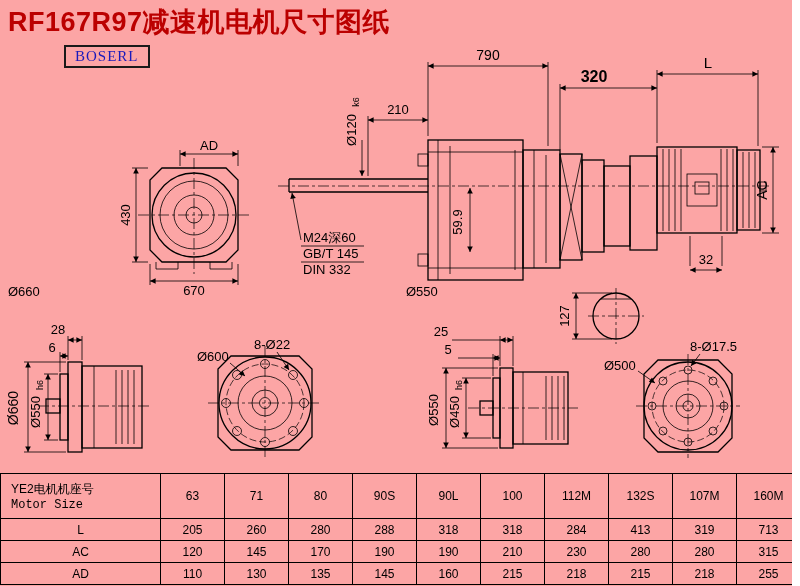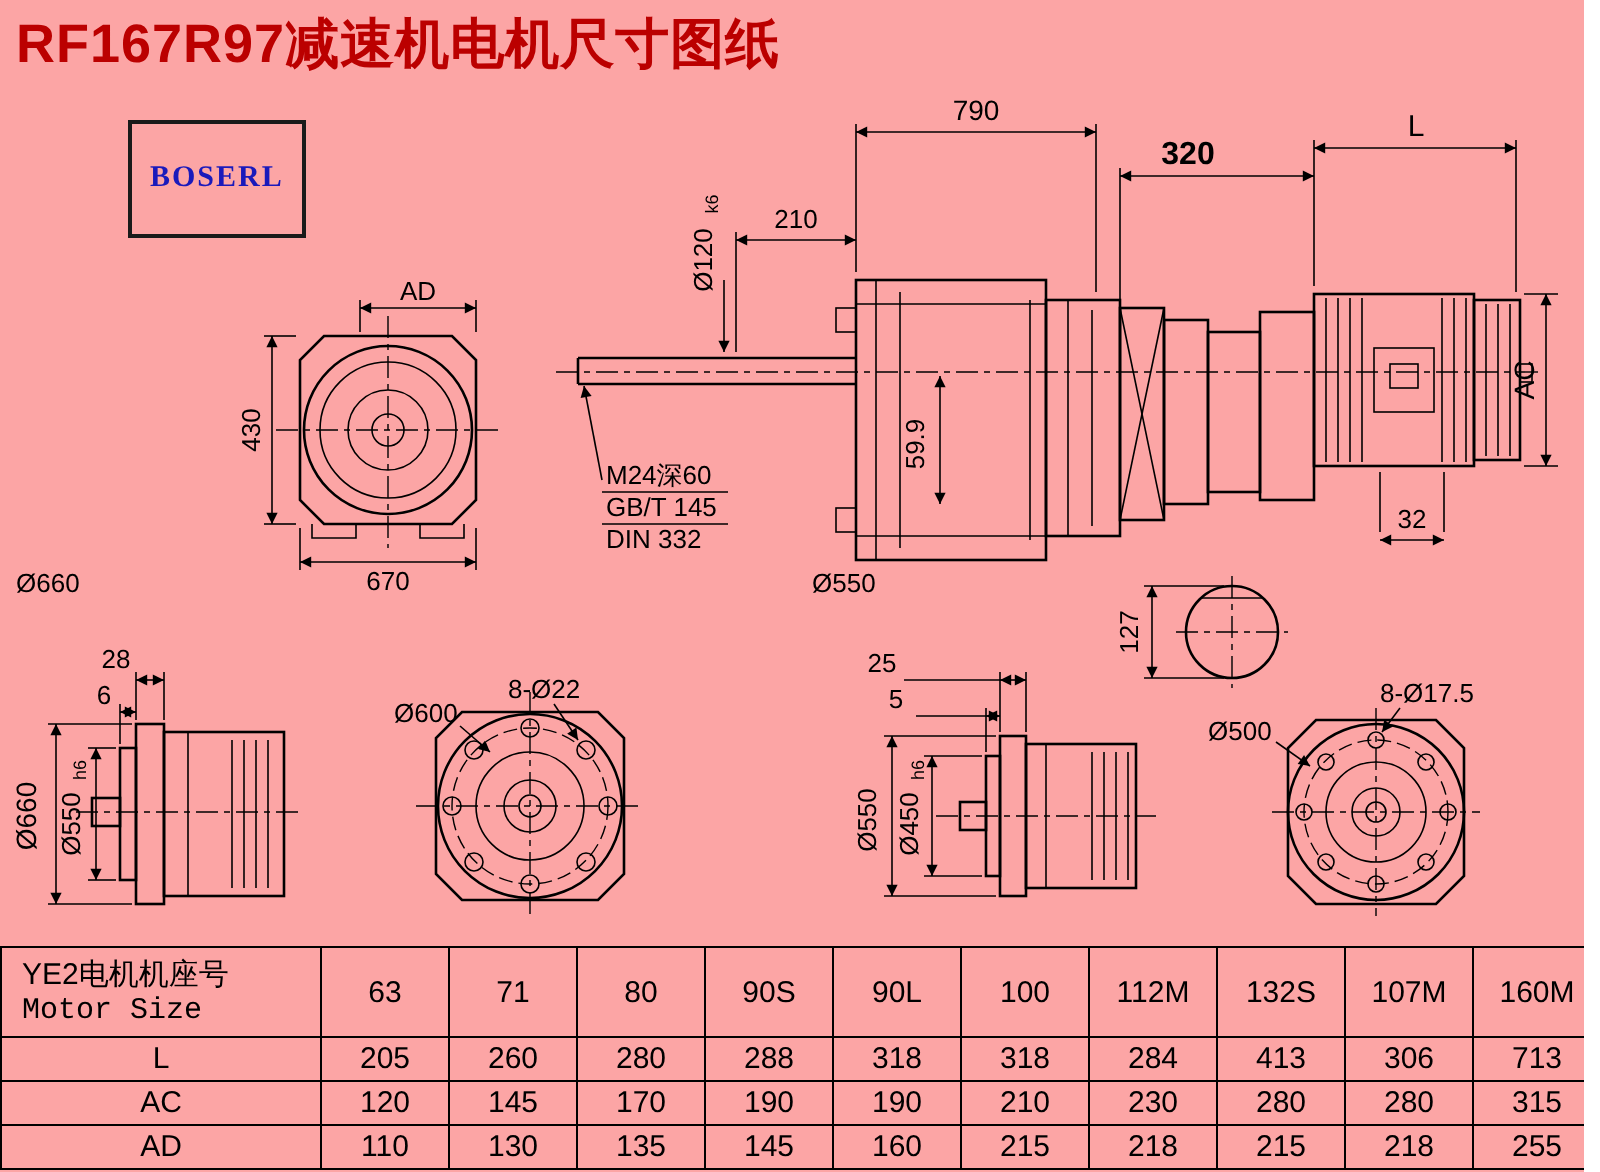--- a/index.html
+++ b/index.html
@@ -1,35 +1,35 @@
 <!DOCTYPE html>
 <html><head>
 <meta charset="utf-8">
 <style>
   html,body{margin:0;padding:0;background:#fff}
   .page{position:relative;width:792px;height:586px;background:#fca5a5;overflow:hidden;
         font-family:"Liberation Sans",sans-serif;color:#000}
   .title{position:absolute;left:8px;top:4px;margin:0;font-size:27px;font-weight:bold;
          color:#bb0000;letter-spacing:0.5px}
-  .logo{position:absolute;left:64px;top:60px;border:2px solid #1a1a1a;padding:19px 9px;
-        color:#1a1abb;font-weight:bold;font-size:15px;letter-spacing:1px;
+  .logo{position:absolute;left:64px;top:45px;border:2px solid #1a1a1a;padding:1px 9px;
+        color:#1a1abb;font-weight:normal;font-size:15px;letter-spacing:1px;
         font-family:"Liberation Serif",serif}
   svg.drawing{position:absolute;left:0;top:0}
   svg text{font-family:"Liberation Sans",sans-serif;font-size:13px;fill:#000}
   svg text.tol{font-size:9px}
   svg text.big{font-size:16px;font-weight:bold}
   svg text.d14{font-size:14px}
   svg text.d15{font-size:15px}
   .ol{fill:none;stroke:#000;stroke-width:1.3}
   .thin{fill:none;stroke:#000;stroke-width:0.8}
   .cl{fill:none;stroke:#000;stroke-width:0.7;stroke-dasharray:11 3 3 3}
   .bc{fill:none;stroke:#000;stroke-width:0.7;stroke-dasharray:7 3}
   .dim{fill:none;stroke:#000;stroke-width:0.8}
   .dim-table{position:absolute;left:0;top:473px;width:800px;border-collapse:collapse;
-             table-layout:fixed;font-size:15px}
+             table-layout:fixed;font-size:12px}
   .dim-table td,.dim-table th{border:1px solid #000;text-align:center;padding:0;
              font-weight:normal;height:21px;overflow:hidden;white-space:nowrap}
   .dim-table tr.hdr th{height:44px}
   th.label-col{text-align:left;padding-left:10px}
   .hdr .en{font-family:Liberation Mono, monospace}
 </style>
 </head>
 <body>
 
 <div class="page">
@@ -283,21 +283,21 @@
       <tr>
         <td>L</td>
         <td>205</td>
         <td>260</td>
         <td>280</td>
         <td>288</td>
         <td>318</td>
         <td>318</td>
         <td>284</td>
         <td>413</td>
-        <td>306</td>
+        <td>319</td>
         <td>713</td>
       </tr>
       <tr>
         <td>AC</td>
         <td>120</td>
         <td>145</td>
         <td>170</td>
         <td>190</td>
         <td>190</td>
         <td>210</td>

